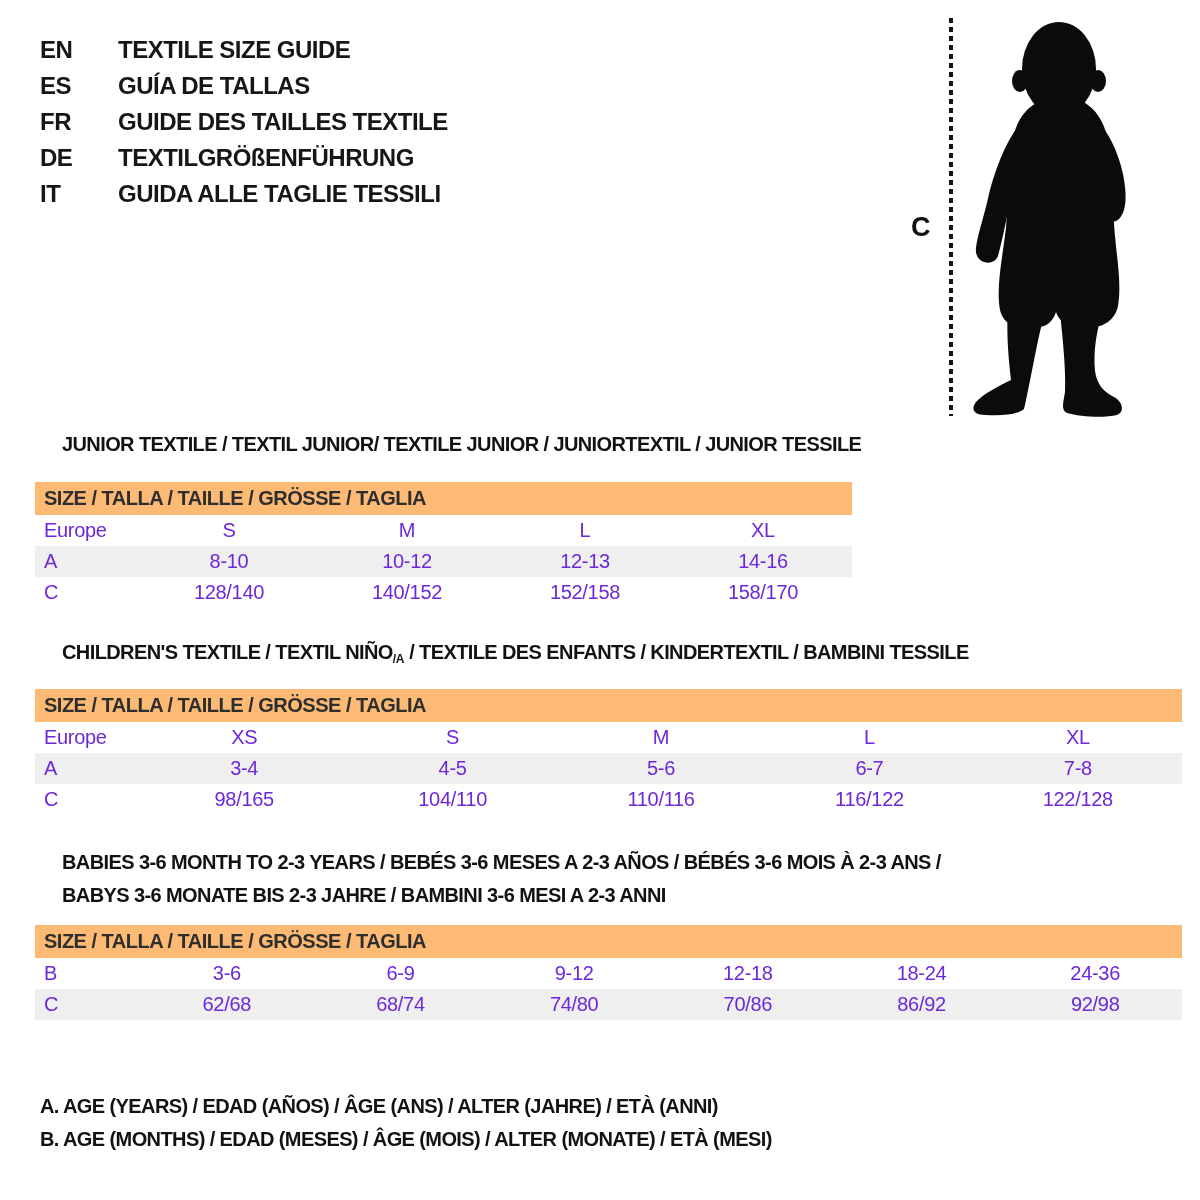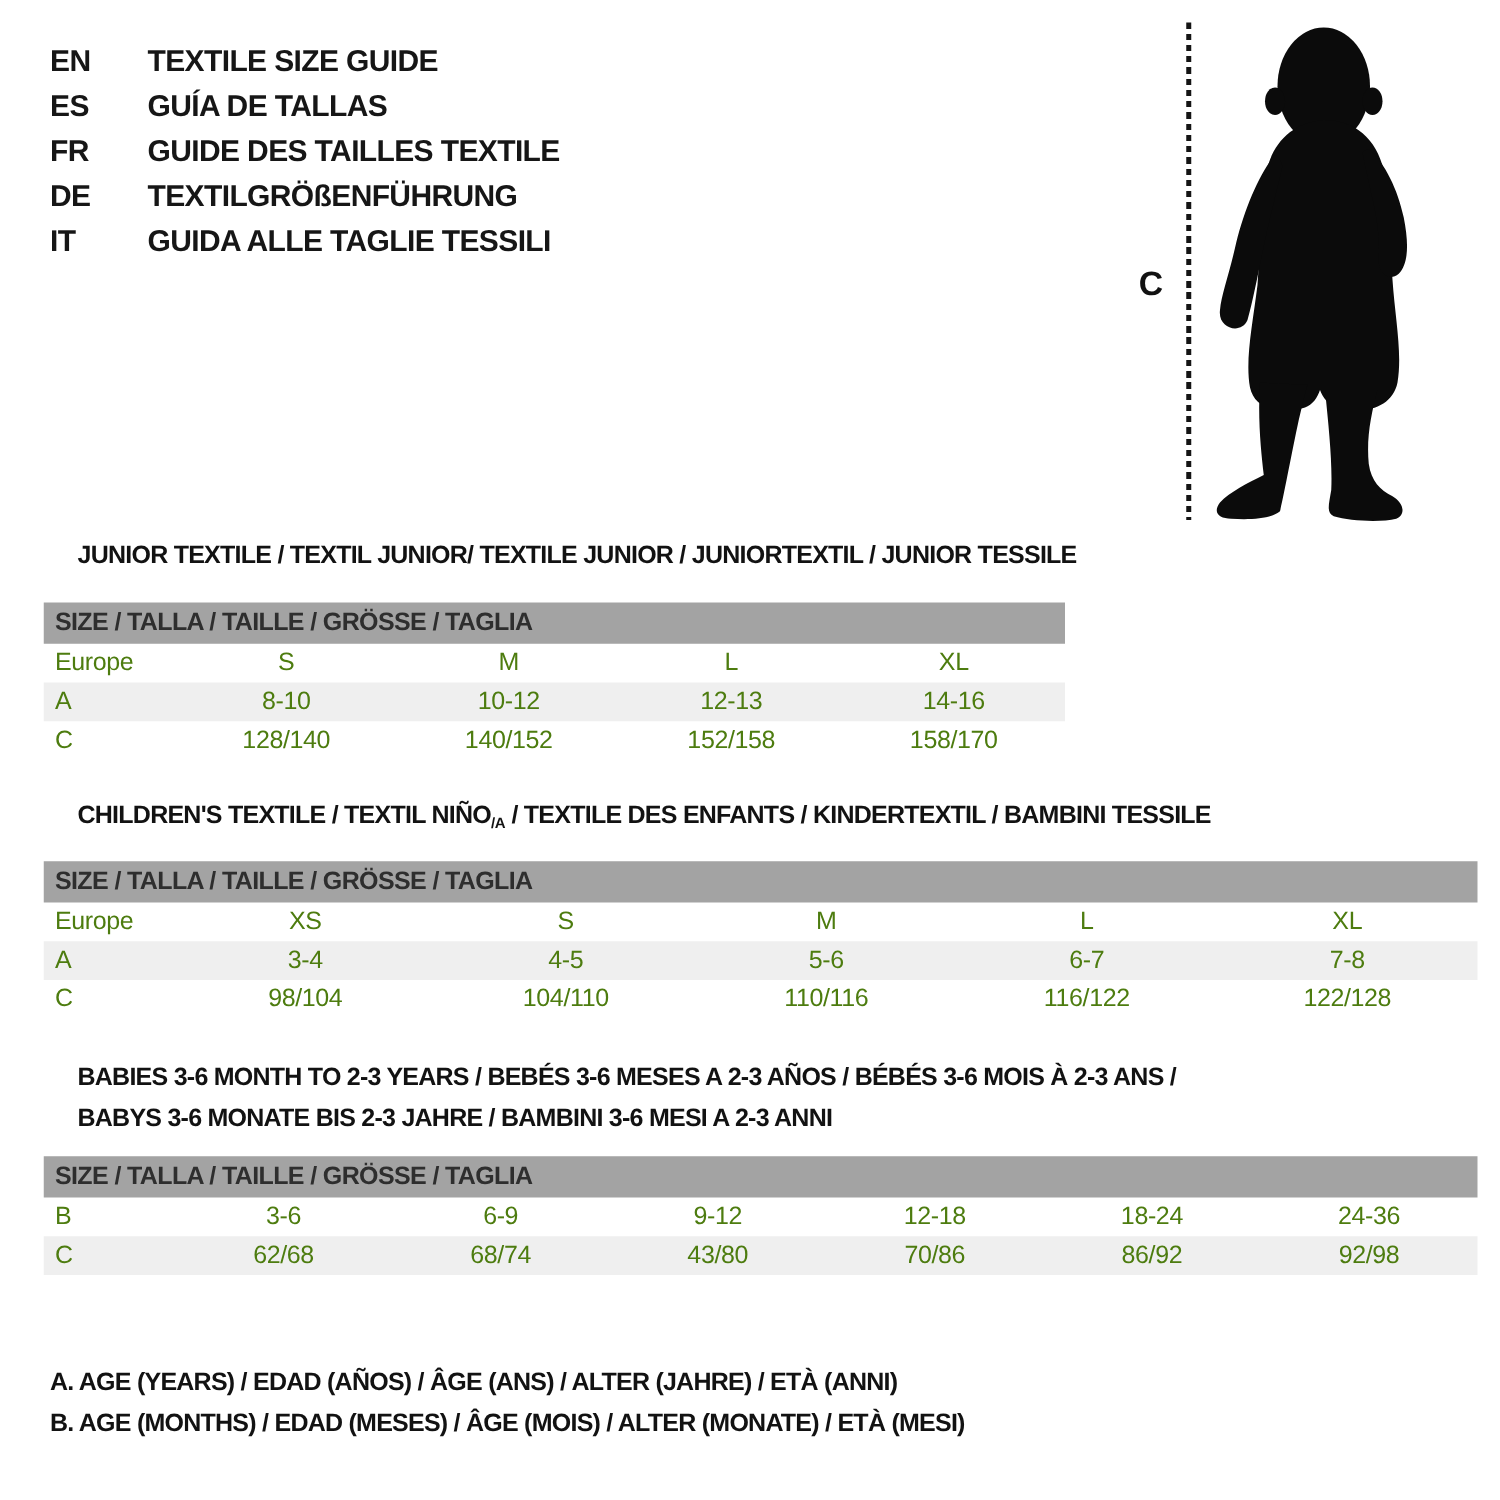--- a/index.html
+++ b/index.html
@@ -32,25 +32,25 @@
     font-weight:bold; font-size:20px; letter-spacing:-0.6px; color:#121212;
     line-height:24px;
     margin-left:22px;
   }
   .section-heading .sub { font-size:12px; position:relative; top:4px; letter-spacing:-0.3px; }
   .heading-multiline { line-height:33px; }
 
   
   .tbl { position:absolute; left:35px; }
   .tbl-header {
-    height:33px; line-height:33px; background:#a3a3a3; color:#2e2e2e;
+    height:33px; line-height:33px; background:#fdba74; color:#2e2e2e;
     font-weight:bold; font-size:20px; letter-spacing:-0.5px; padding-left:9px;
   }
   .tbl-row { display:flex; height:31px; align-items:center;
-             font-size:20px; letter-spacing:-0.3px; color:#4d7c0f; }
+             font-size:20px; letter-spacing:-0.3px; color:#6d28d9; }
   .tbl-row.shaded { background:#efefef; }
   .tbl-row .lbl { width:105px; padding-left:9px; }
   .tbl-row .cell { flex:1; text-align:center; }
 
   
   .legend { position:absolute; left:40px; top:1070px;margin-top:20px; }
   .legend-line { height:33px; line-height:33px; white-space:nowrap;
                  font-weight:bold; font-size:20px; letter-spacing:-0.6px; color:#121212; }
 </style>
 </head>
@@ -148,21 +148,21 @@
         <div class="tbl-row shaded">
           <div class="lbl">A</div>
           <div class="cell">3-4</div>
           <div class="cell">4-5</div>
           <div class="cell">5-6</div>
           <div class="cell">6-7</div>
           <div class="cell">7-8</div>
         </div>
         <div class="tbl-row">
           <div class="lbl">C</div>
-          <div class="cell">98/104</div>
+          <div class="cell">98/165</div>
           <div class="cell">104/110</div>
           <div class="cell">110/116</div>
           <div class="cell">116/122</div>
           <div class="cell">122/128</div>
         </div>
       </div>
   </div>
 
   <div class="section-heading heading-multiline" style="top:846px">
     <div>BABIES 3-6 MONTH TO 2-3 YEARS / BEBÉS 3-6 MESES A 2-3 AÑOS / BÉBÉS 3-6 MOIS À 2-3 ANS /</div>
@@ -177,21 +177,21 @@
           <div class="cell">6-9</div>
           <div class="cell">9-12</div>
           <div class="cell">12-18</div>
           <div class="cell">18-24</div>
           <div class="cell">24-36</div>
         </div>
         <div class="tbl-row shaded">
           <div class="lbl">C</div>
           <div class="cell">62/68</div>
           <div class="cell">68/74</div>
-          <div class="cell">43/80</div>
+          <div class="cell">74/80</div>
           <div class="cell">70/86</div>
           <div class="cell">86/92</div>
           <div class="cell">92/98</div>
         </div>
       </div>
   </div>
 
   <div class="legend">
       <div class="legend-line">A. AGE (YEARS) / EDAD (AÑOS) / ÂGE (ANS) / ALTER (JAHRE) / ETÀ (ANNI)</div>
       <div class="legend-line">B. AGE (MONTHS) / EDAD (MESES) / ÂGE (MOIS) / ALTER (MONATE) / ETÀ (MESI)</div>

